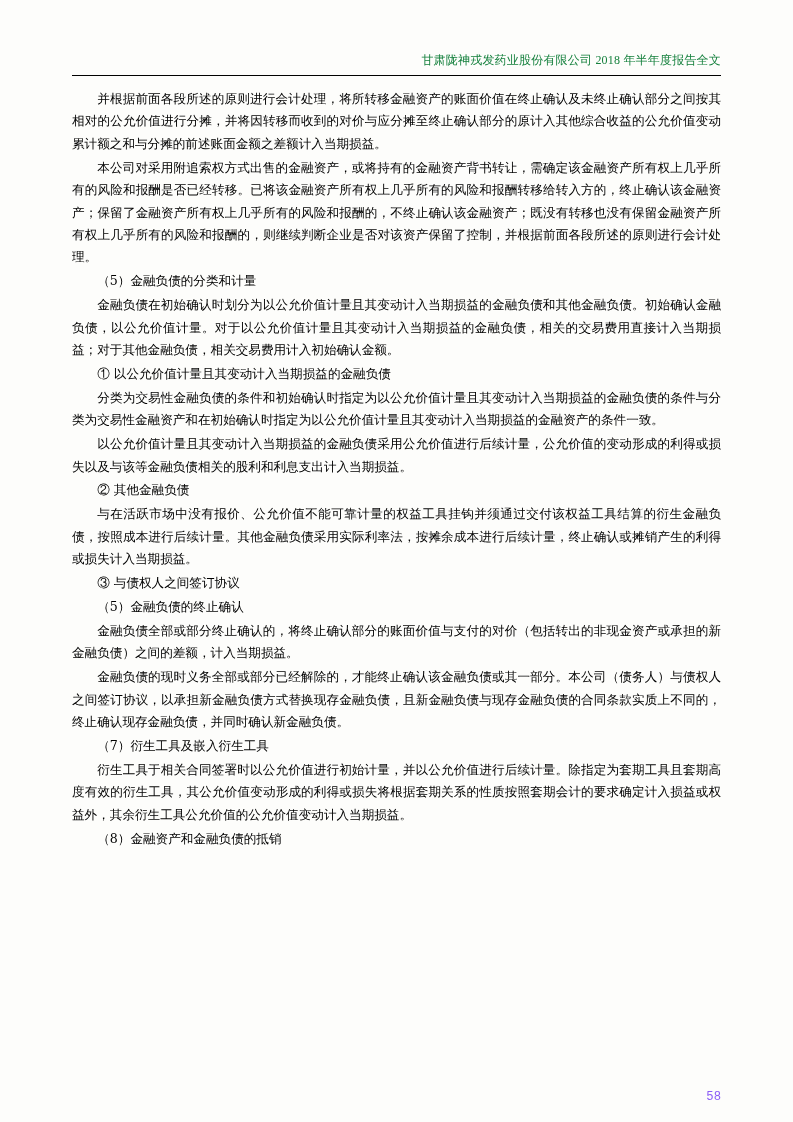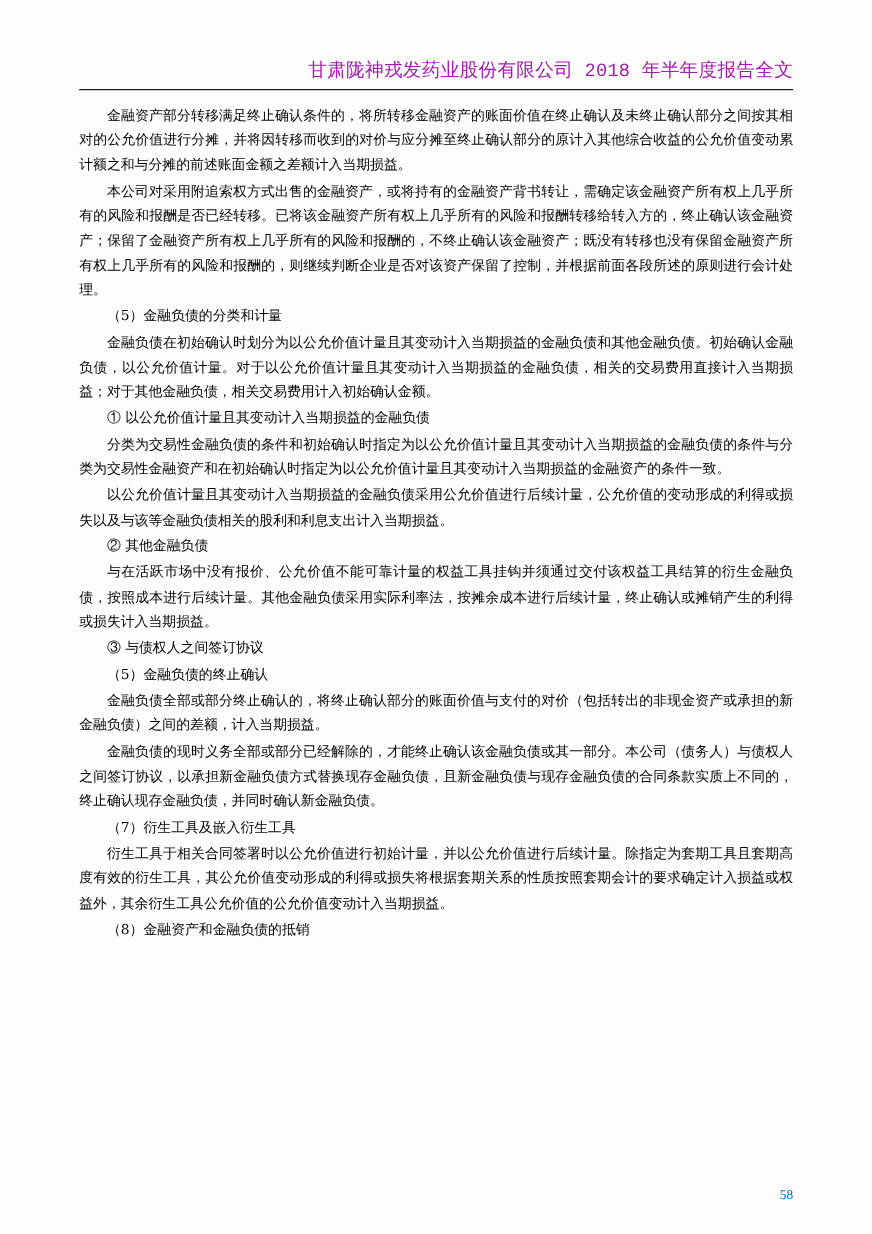--- a/index.html
+++ b/index.html
@@ -21,25 +21,25 @@
   }
   .content {
     position: absolute;
     left: 72px;
     right: 72px;
     top: 52px;
     bottom: 36px;
   }
   .header {
     text-align: right;
-    font-size: 17px;
-    color: #a21caf;
+    font-size: 12px;
+    color: #15803d;
     letter-spacing: 0.2px;
     padding-bottom: 6px;
-    font-family: Liberation Mono, monospace;
+    font-family: Liberation Serif, serif;
   }
   .header-rule {
     border: 0;
     border-top: 1px solid #000;
     margin: 0 0 12px 0;
   }
   .body-text p {
     margin: 0 0 1.5px 0;
     font-size: 12.6px;
     line-height: 22.4px;
@@ -50,35 +50,35 @@
   }
   .body-text p.indent {
     text-indent: 25.2px;
   }
   .body-text p.italic {
     text-indent: 25.2px;
   }
   .page-number {
     position: absolute;
     right: 72px;
-    bottom: 28px;
+    bottom: 18px;
     font-size: 12.2px;
-    color: #0369a1;
-    font-family: Liberation Serif, serif;
+    color: #8b5cf6;
+    font-family: Liberation Mono, monospace;
   }
 </style>
 </head>
 <body>
 
 <div class="page">
   <div class="content">
     <div class="header">甘肃陇神戎发药业股份有限公司 2018 年半年度报告全文</div>
     <hr class="header-rule">
     <div class="body-text">
-      <p class="indent">金融资产部分转移满足终止确认条件的，将所转移金融资产的账面价值在终止确认及未终止确认部分之间按其相对的公允价值进行分摊，并将因转移而收到的对价与应分摊至终止确认部分的原计入其他综合收益的公允价值变动累计额之和与分摊的前述账面金额之差额计入当期损益。</p>
+      <p class="indent">并根据前面各段所述的原则进行会计处理，将所转移金融资产的账面价值在终止确认及未终止确认部分之间按其相对的公允价值进行分摊，并将因转移而收到的对价与应分摊至终止确认部分的原计入其他综合收益的公允价值变动累计额之和与分摊的前述账面金额之差额计入当期损益。</p>
       <p class="indent">本公司对采用附追索权方式出售的金融资产，或将持有的金融资产背书转让，需确定该金融资产所有权上几乎所有的风险和报酬是否已经转移。已将该金融资产所有权上几乎所有的风险和报酬转移给转入方的，终止确认该金融资产；保留了金融资产所有权上几乎所有的风险和报酬的，不终止确认该金融资产；既没有转移也没有保留金融资产所有权上几乎所有的风险和报酬的，则继续判断企业是否对该资产保留了控制，并根据前面各段所述的原则进行会计处理。</p>
       <p class="indent">（5）金融负债的分类和计量</p>
       <p class="indent">金融负债在初始确认时划分为以公允价值计量且其变动计入当期损益的金融负债和其他金融负债。初始确认金融负债，以公允价值计量。对于以公允价值计量且其变动计入当期损益的金融负债，相关的交易费用直接计入当期损益；对于其他金融负债，相关交易费用计入初始确认金额。</p>
       <p class="indent">① 以公允价值计量且其变动计入当期损益的金融负债</p>
       <p class="indent">分类为交易性金融负债的条件和初始确认时指定为以公允价值计量且其变动计入当期损益的金融负债的条件与分类为交易性金融资产和在初始确认时指定为以公允价值计量且其变动计入当期损益的金融资产的条件一致。</p>
       <p class="indent">以公允价值计量且其变动计入当期损益的金融负债采用公允价值进行后续计量，公允价值的变动形成的利得或损失以及与该等金融负债相关的股利和利息支出计入当期损益。</p>
       <p class="indent">② 其他金融负债</p>
       <p class="italic">与在活跃市场中没有报价、公允价值不能可靠计量的权益工具挂钩并须通过交付该权益工具结算的衍生金融负债，按照成本进行后续计量。其他金融负债采用实际利率法，按摊余成本进行后续计量，终止确认或摊销产生的利得或损失计入当期损益。</p>
       <p class="indent">③ 与债权人之间签订协议</p>
       <p class="indent">（5）金融负债的终止确认</p>

